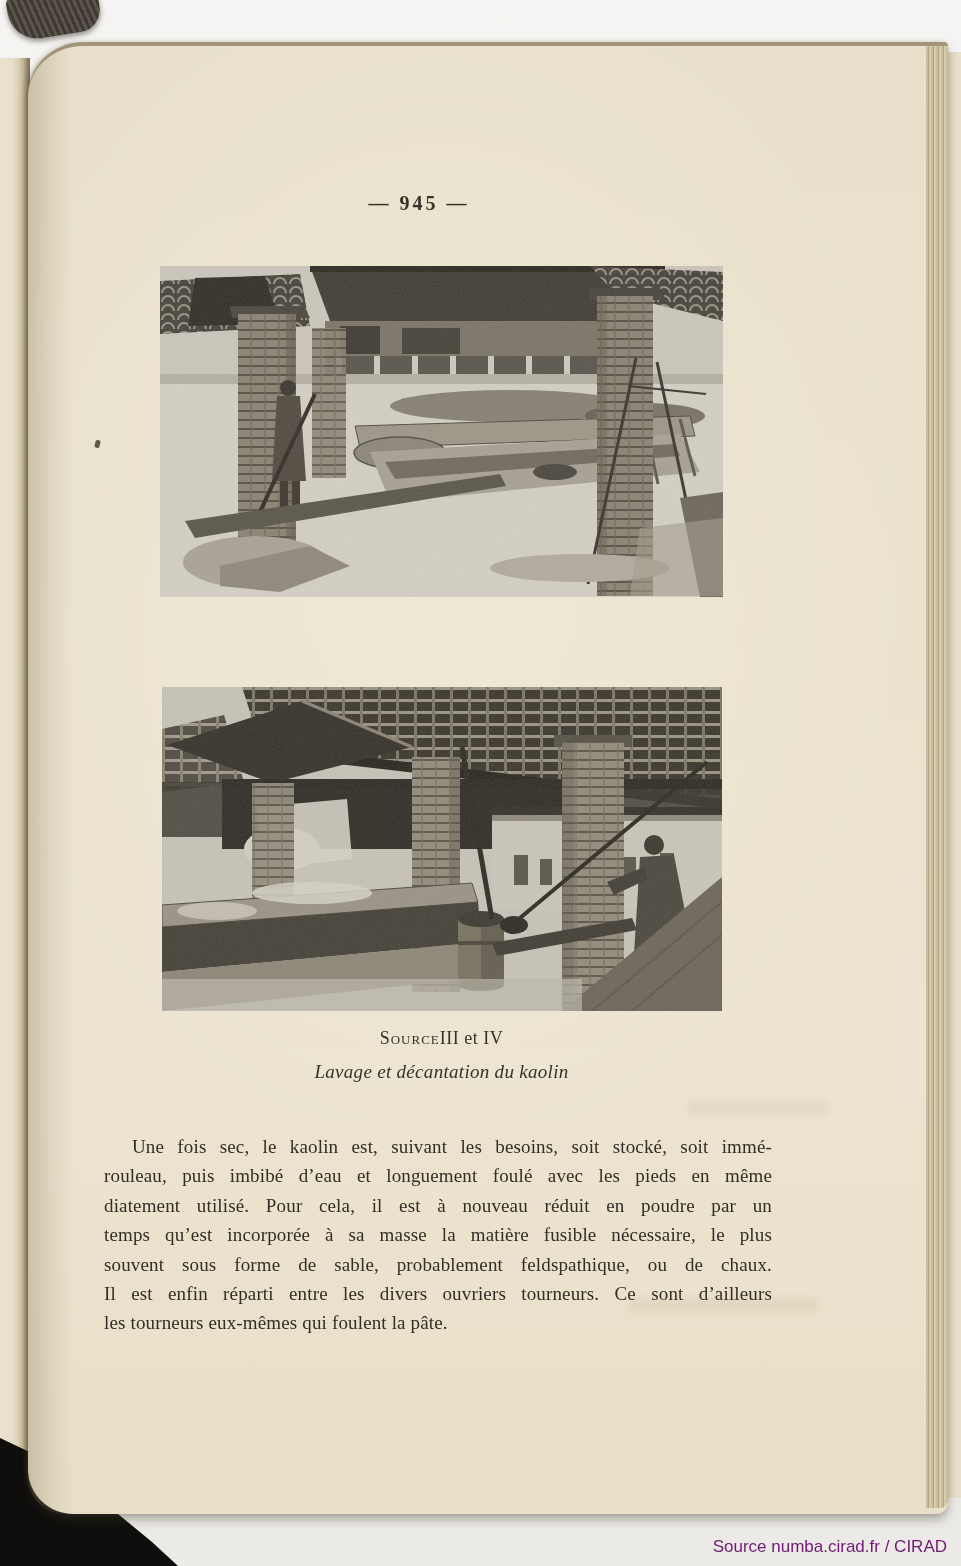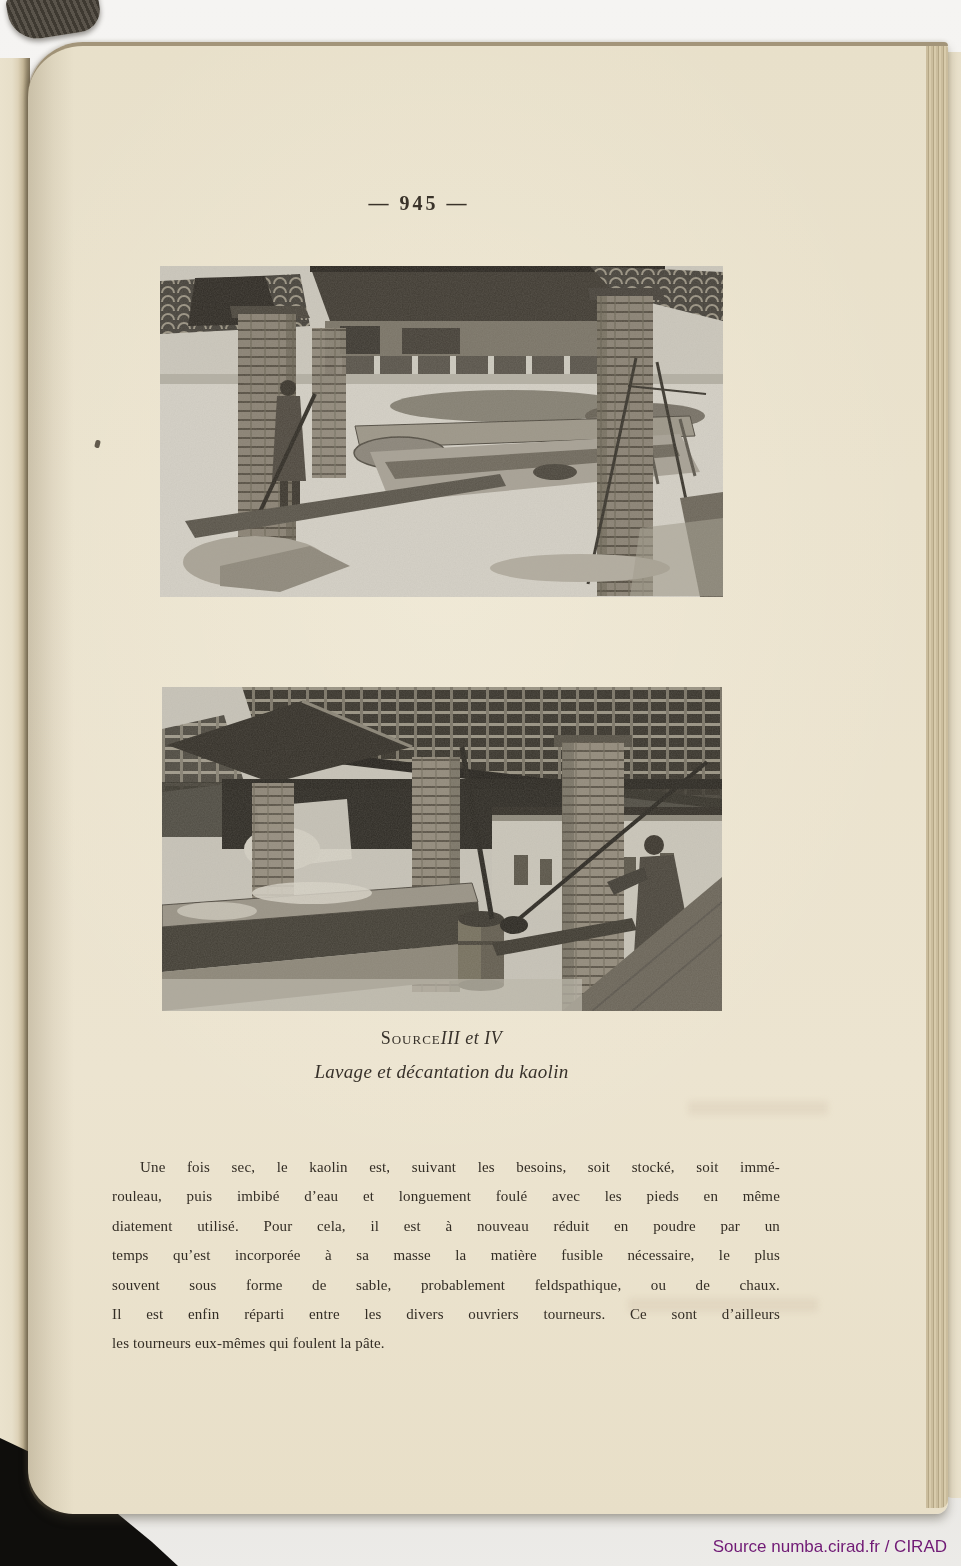--- a/index.html
+++ b/index.html
@@ -67,25 +67,25 @@
     position:absolute;box-shadow:inset 0 0 14px rgba(40,35,28,.30);
   }
   .photo svg{display:block;}
   .photo-1{left:132px;top:220px;width:563px;height:331px;}
   .photo-2{left:134px;top:641px;width:560px;height:324px;}
   .caption-block{
     position:absolute;left:132px;top:982px;width:563px;text-align:center;color:#37312a;
   }
   .caption-title{font-size:18px;letter-spacing:.5px;}
   .caption-title .sc{font-variant:small-caps;letter-spacing:1px;}
-  .caption-title .rest{margin-left:0;font-style:italic;}
+  .caption-title .rest{margin-left:0;}
   .caption-sub{margin-top:12px;font-style:italic;font-size:19px;letter-spacing:.3px;}
   .paragraph{
-    position:absolute;left:84px;top:1086px;width:668px;color:#332d25;
-    font-size:15px;line-height:29.4px;margin-top:21px;
+    position:absolute;left:76px;top:1086px;width:668px;color:#332d25;
+    font-size:19px;line-height:29.4px;
   }
   .pline{
     text-align:justify;text-align-last:justify;white-space:normal;
     letter-spacing:.15px;
   }
   .pline.first{text-indent:28px;}
   .pline.last{text-align-last:left;}
   
   .watermark{
     position:absolute;right:14px;top:1537px;z-index:6;

